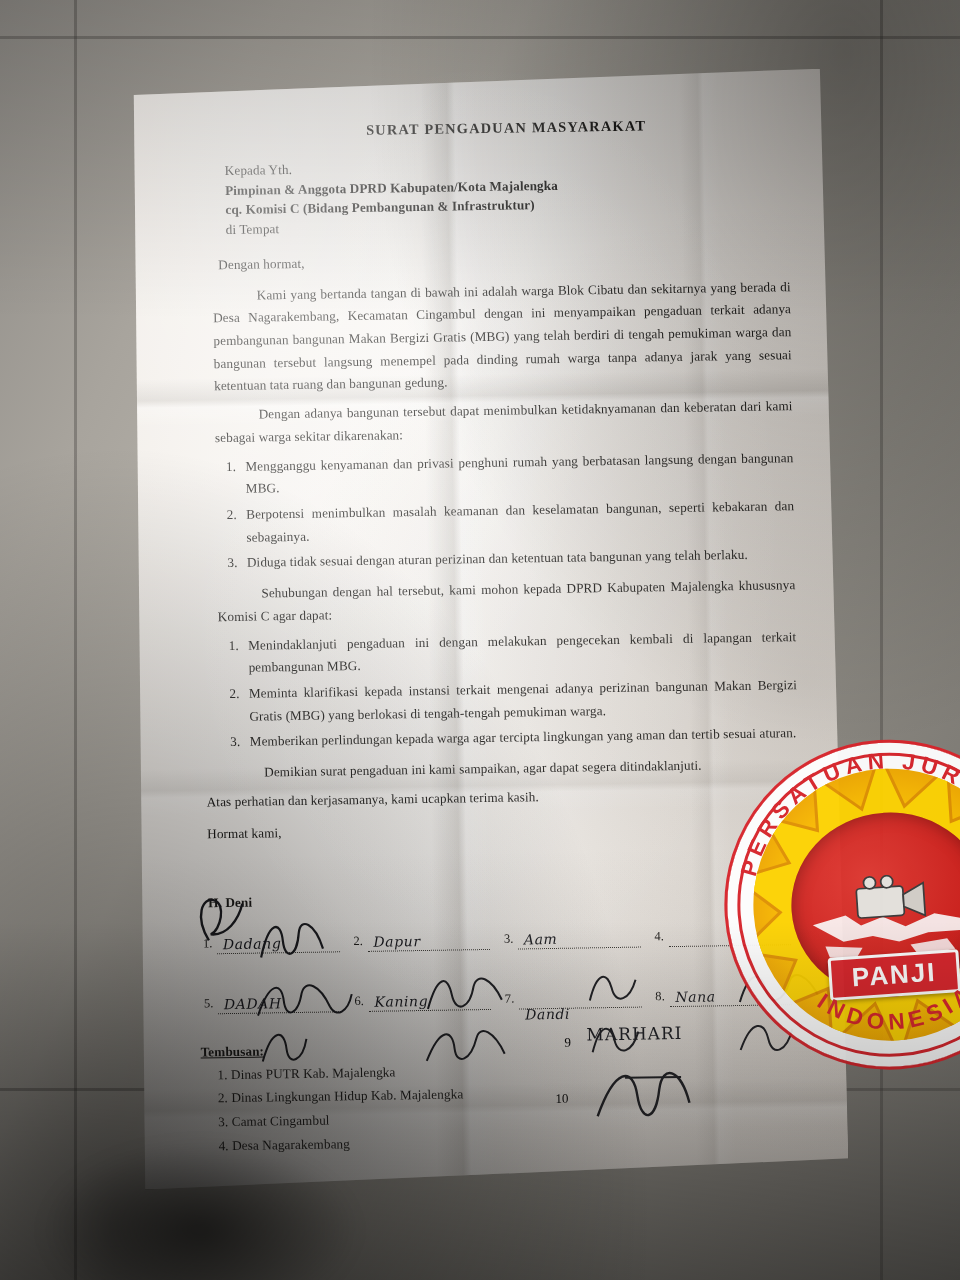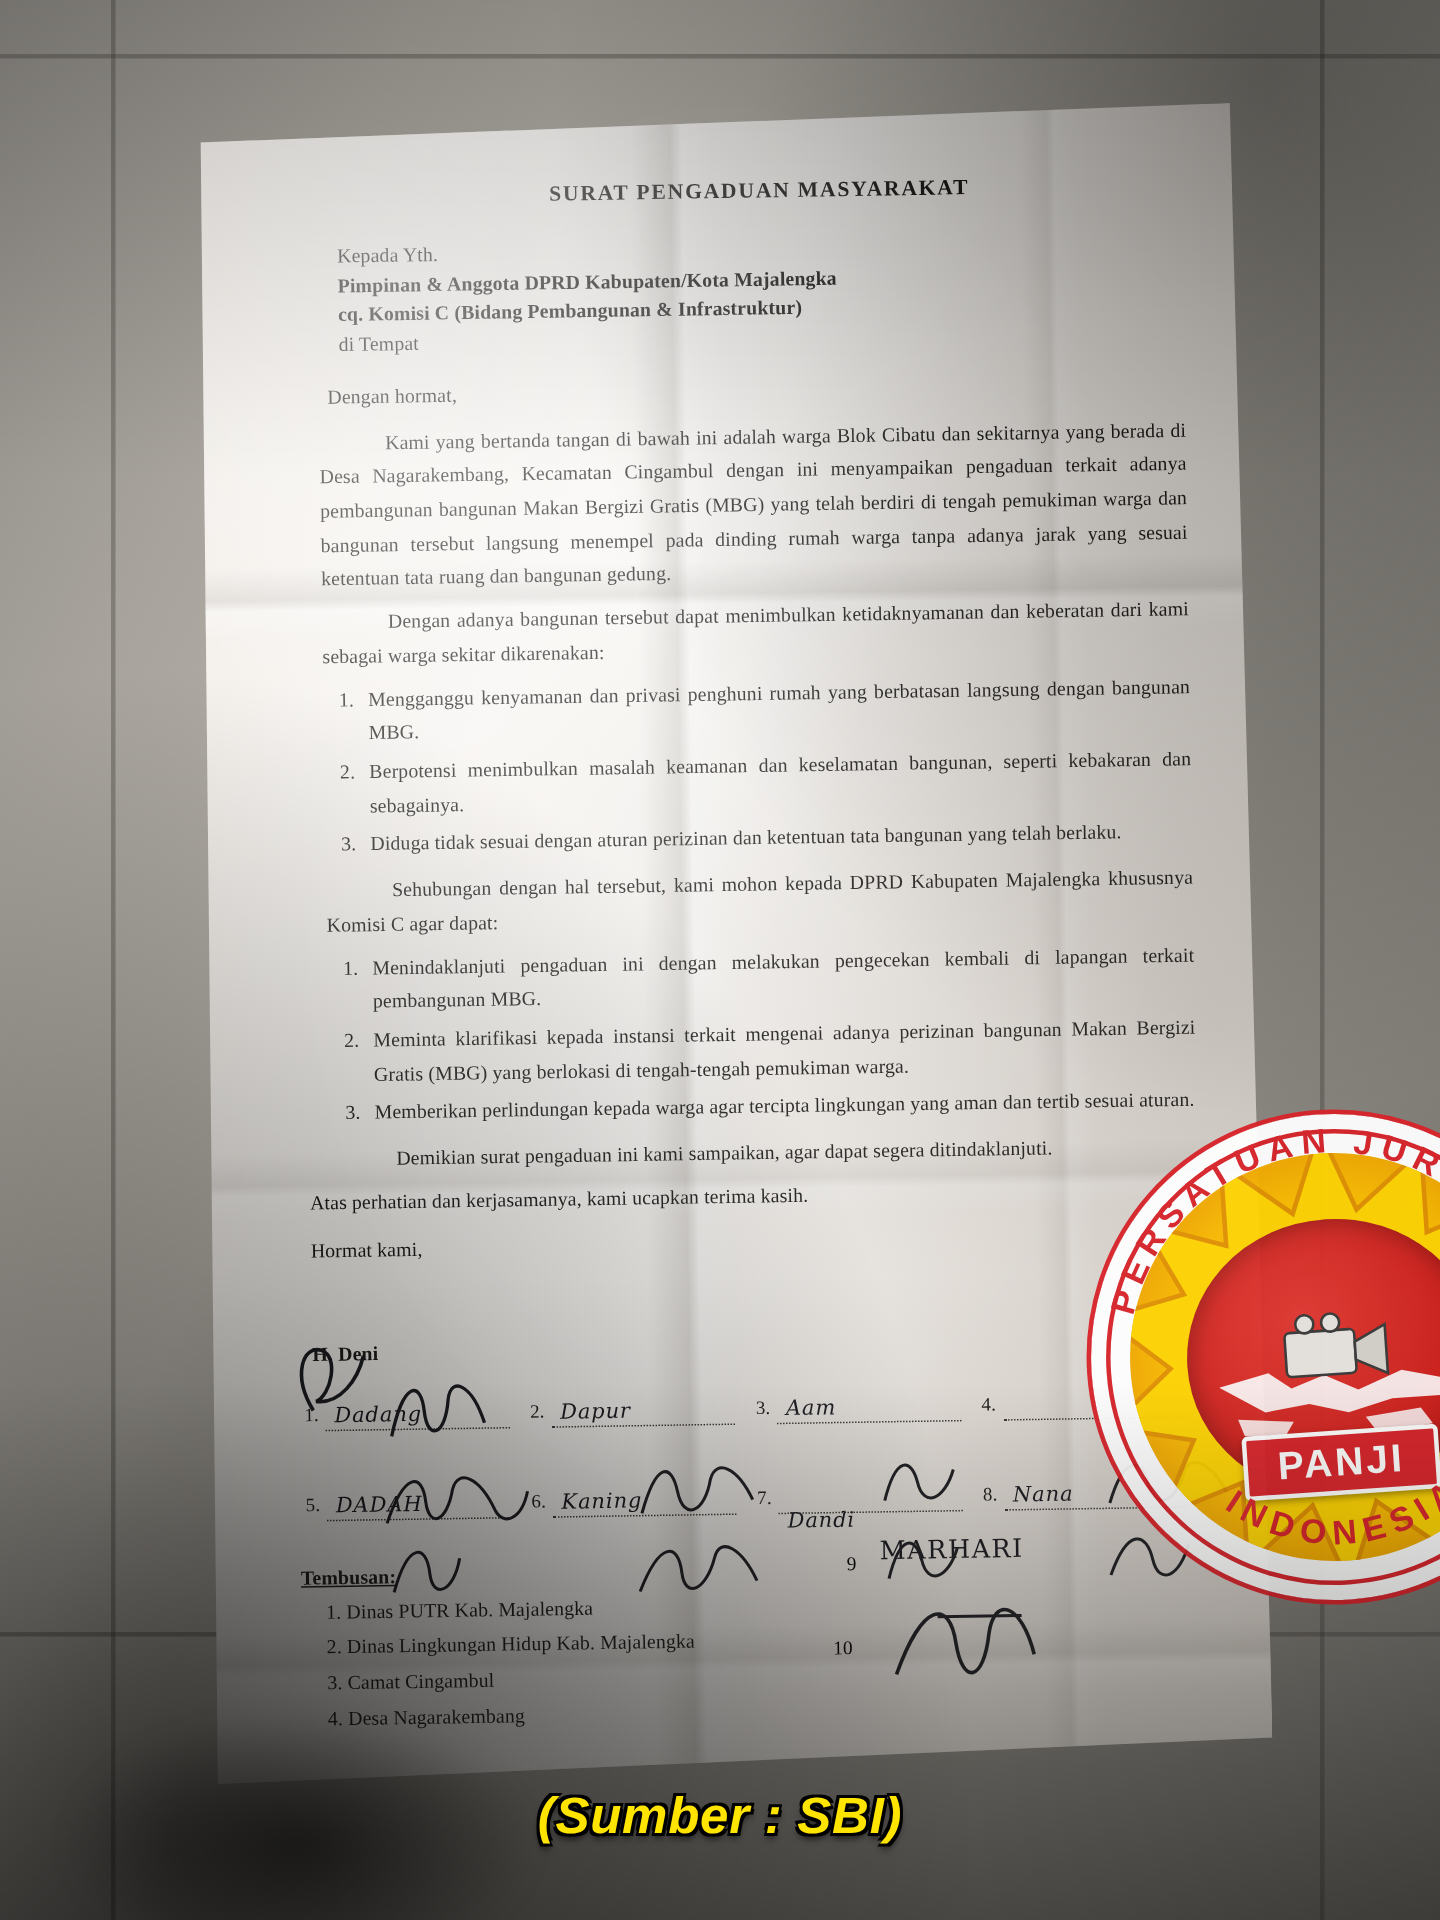--- a/index.html
+++ b/index.html
@@ -454,14 +454,13 @@
             <textPath href="#arcBot" startOffset="50%" text-anchor="middle" id="arcBotText">INDONESIA</textPath>
           </text>
         </svg>
       </div>
     </div>
   </div>
 
   <div class="floor-shade"></div>
   <div class="dark-blob"></div>
 
-  <div id="caption">(Sumber : SBI)</div>
 </div>
 
 </body></html>

